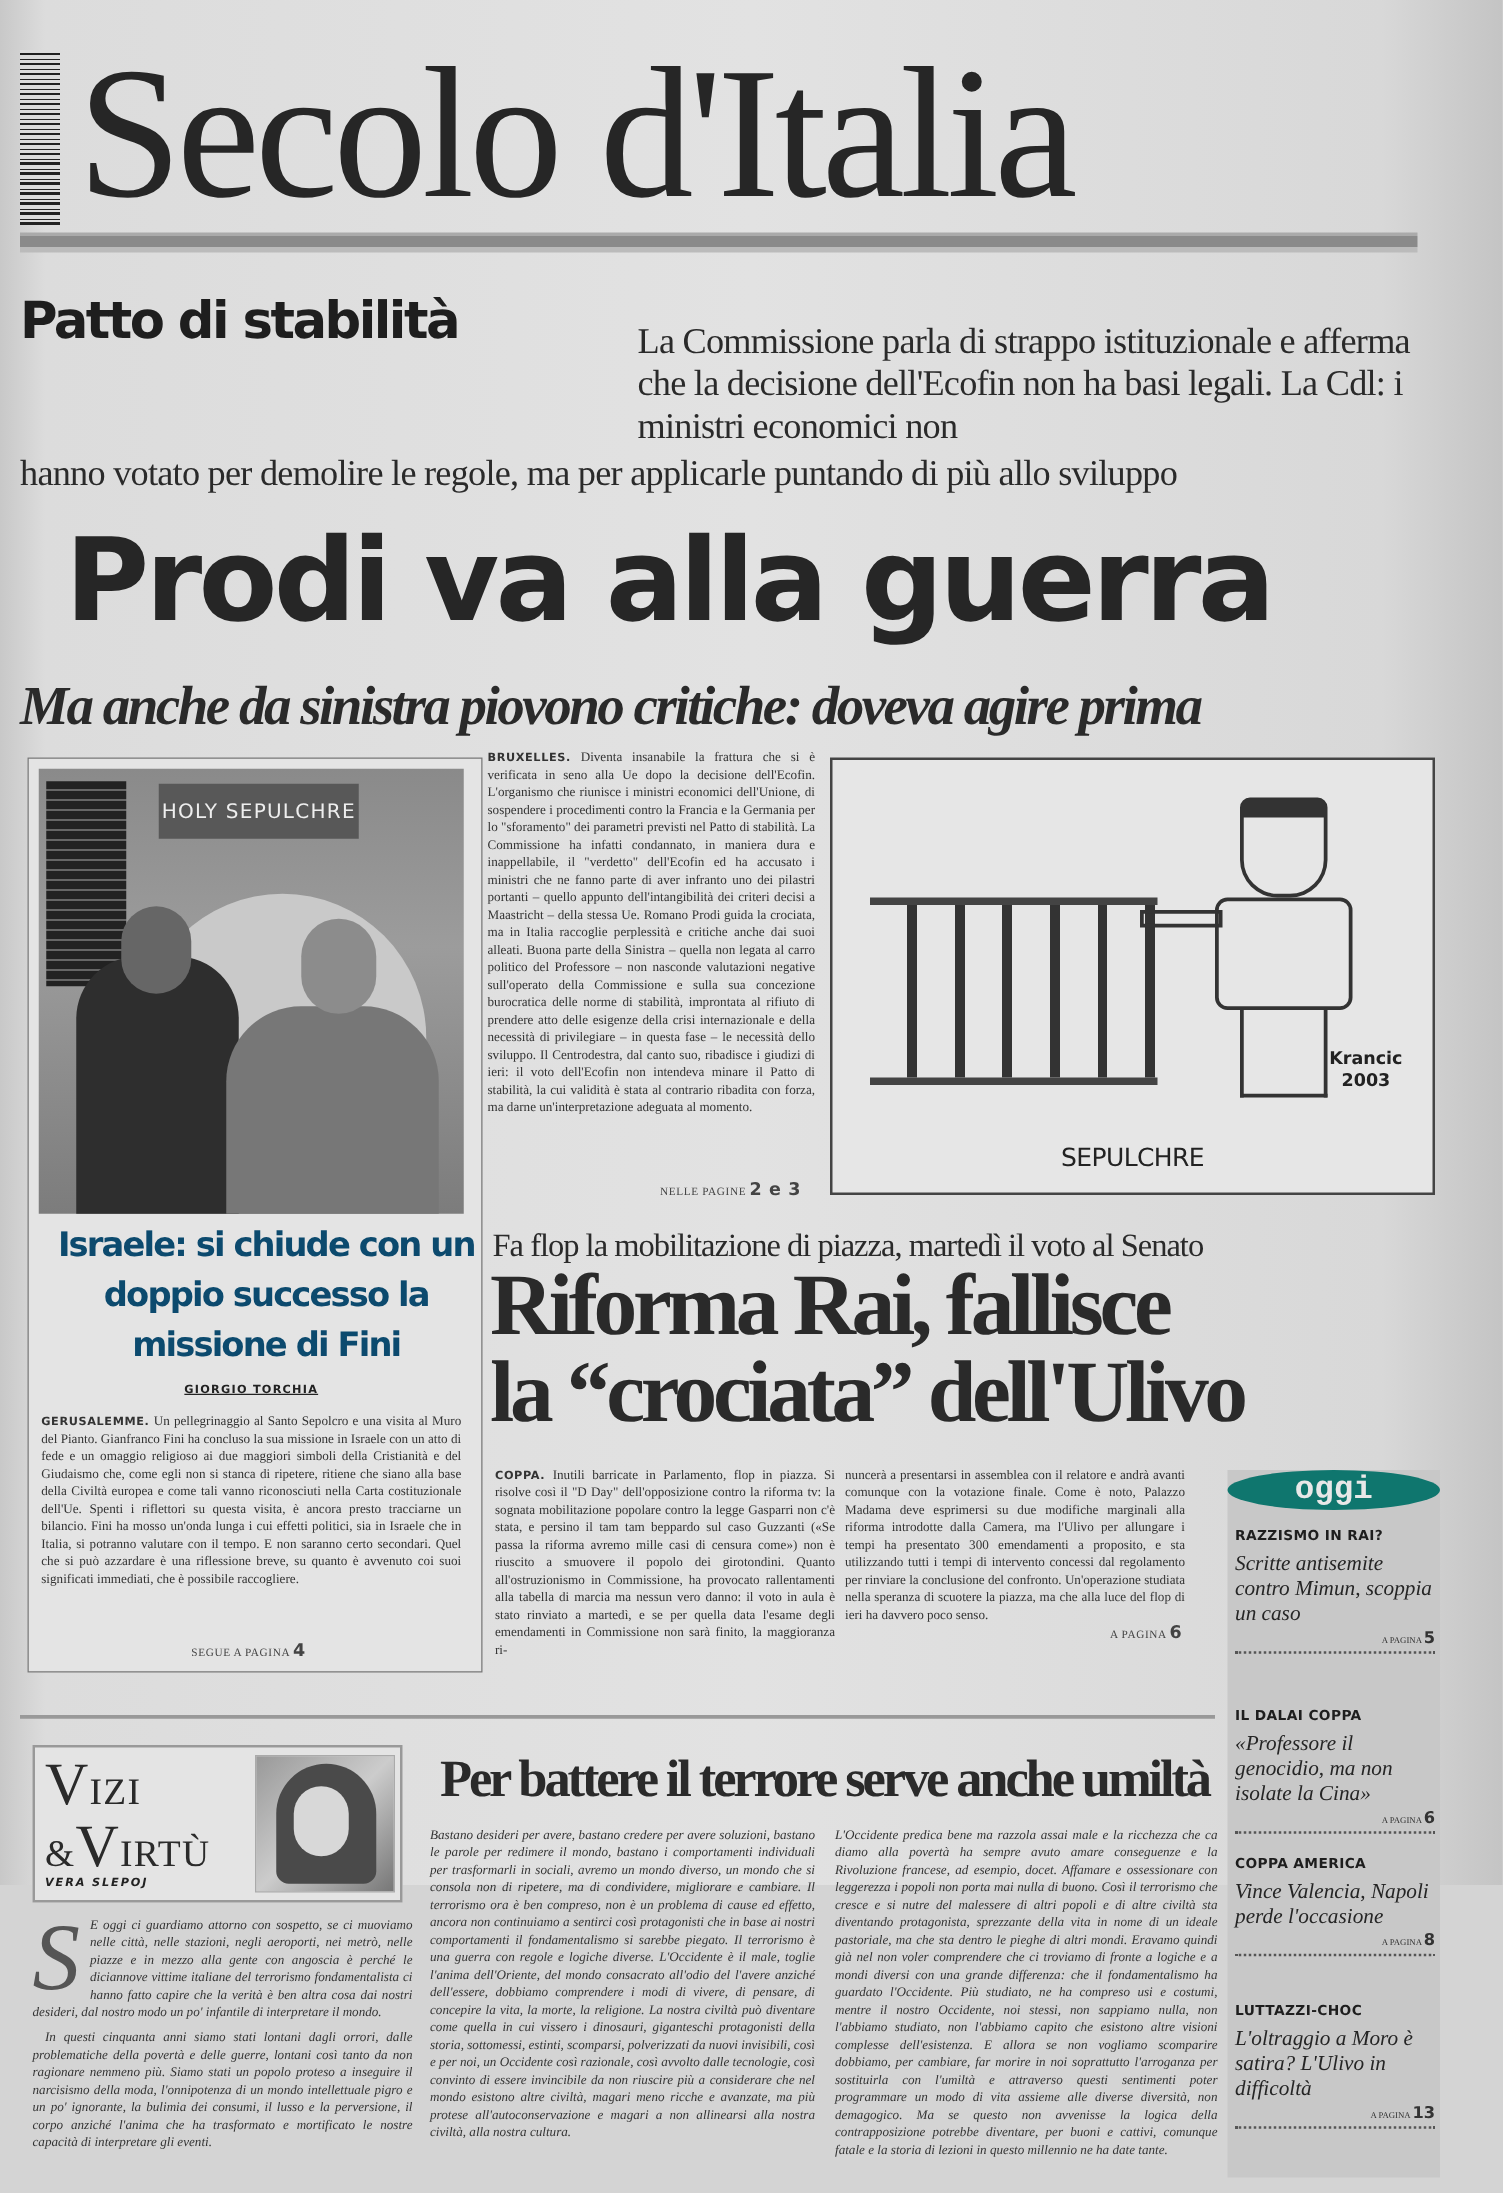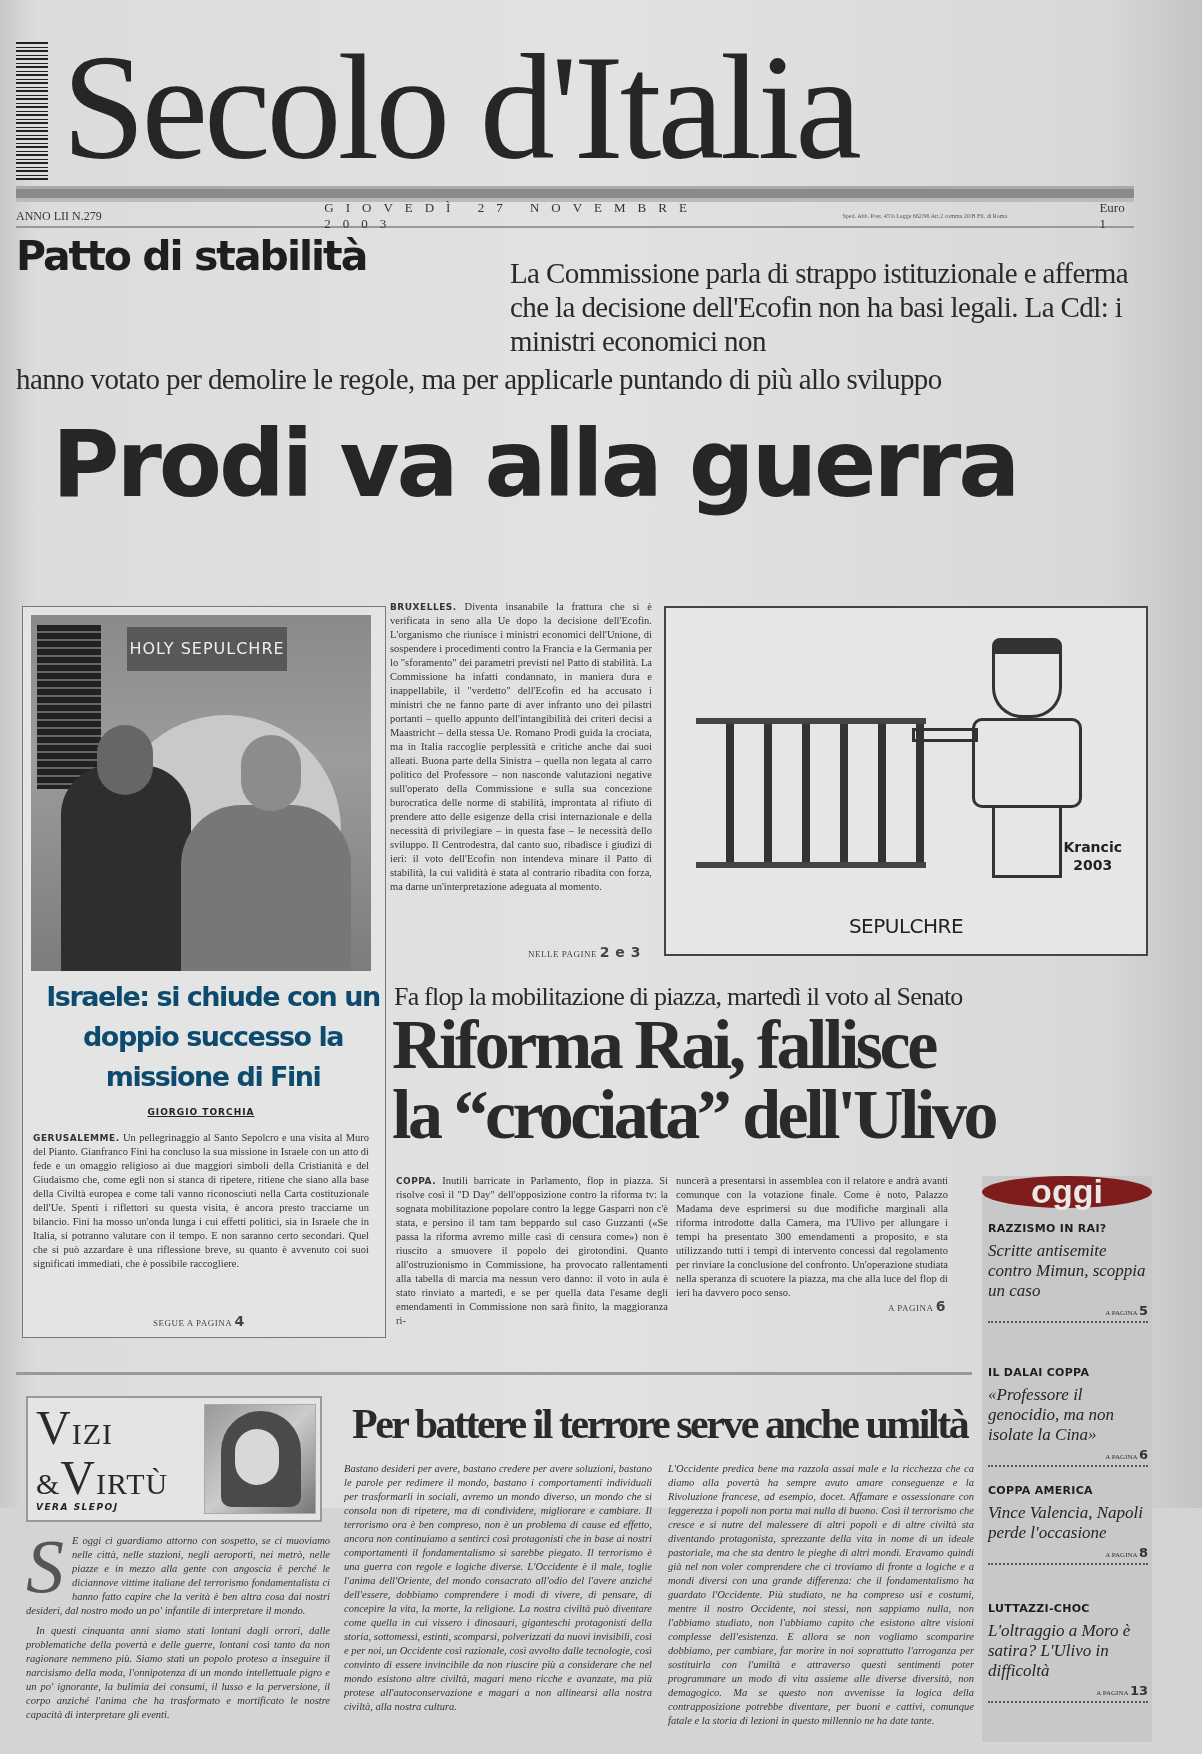--- a/index.html
+++ b/index.html
@@ -158,22 +158,22 @@
     .rai-col2 { position: absolute; left: 676px; top: 1174px; width: 272px; }
     .rai-jump { position: absolute; left: 888px; top: 1298px; }
 
     
     .oggi {
       position: absolute; left: 982px; top: 1176px; width: 170px; height: 566px;
       background: #c8c8c8;
     }
     .oggi .badge {
       position: absolute; left: 0; top: 0; width: 170px; height: 32px; border-radius: 50%;
-      background: #7f1d1d; color: #e8e8e8; text-align: center;
-      font-family: Liberation Sans, sans-serif; font-weight: bold; font-size: 34px; line-height: 30px;
+      background: #0f766e; color: #e8e8e8; text-align: center;
+      font-family: Liberation Mono, monospace; font-weight: bold; font-size: 26px; line-height: 30px;
     }
     .oggi .item { position: absolute; left: 6px; width: 160px; }
     .oggi .tag { font-family: "DejaVu Sans", sans-serif; font-weight: bold; font-size: 11px; letter-spacing: 0.3px; color: #1e1e1e; }
     .oggi .text { font-style: italic; font-size: 17px; line-height: 20px; margin-top: 6px; color: #252525; }
     .oggi .ref { text-align: right; font-size: 7px; color: #333; margin-top: 2px; }
     .oggi .ref b { font-family: "DejaVu Sans", sans-serif; font-size: 13px; }
     .oggi .dots { border-bottom: 2px dotted #555; margin-top: 3px; }
 
     
     .section-rule { position: absolute; left: 16px; top: 1372px; width: 956px; height: 3px; background: #999; }
@@ -203,32 +203,27 @@
     .terrore-col2 { position: absolute; left: 668px; top: 1462px; width: 306px; }
   </style>
 </head>
 <body>
 
 <div class="page">
 
   <div class="barcode"></div>
   <h1 class="masthead-title">Secolo d'Italia</h1>
   <div class="mast-rule"></div>
-  <div class="dateline">
-    <span class="anno">ANNO LII N.279</span>
-    <span class="date">GIOVEDÌ 27 NOVEMBRE 2003</span>
-    <span class="postal">Sped. Abb. Post. 45% Legge 662/96 Art.2 comma 20/B Fil. di Roma</span>
-    <span class="price">Euro 1</span>
-  </div>
 
   <h2 class="kicker-title">Patto di stabilità</h2>
   <p class="kicker-text">La Commissione parla di strappo istituzionale e afferma che la decisione dell'Ecofin non ha basi legali. La Cdl: i ministri economici non</p>
   <p class="kicker-text-full">hanno votato per demolire le regole, ma per applicarle puntando di più allo sviluppo</p>
 
   <h1 class="headline-main">Prodi va alla guerra</h1>
+  <h2 class="subhead-main">Ma anche da sinistra piovono critiche: doveva agire prima</h2>
 
   <div class="israele-box">
     <div class="photo">
       <div class="plaque"></div>
       <div class="sign">HOLY SEPULCHRE</div>
       <div class="arch"></div>
       <div class="person1">
           <div class="head"></div>
         </div>
       <div class="person2">

